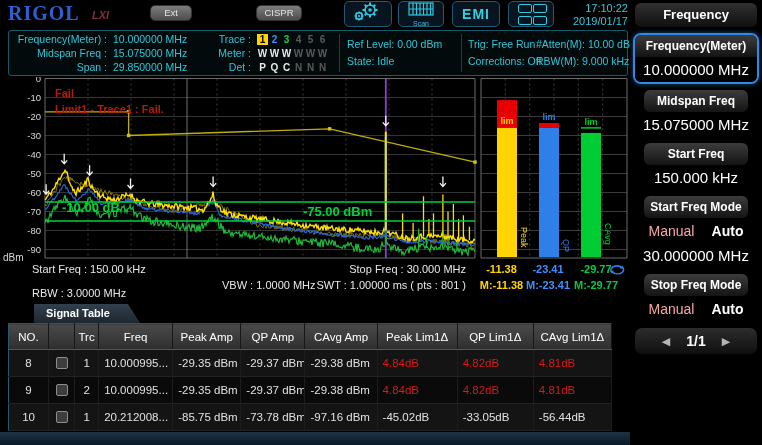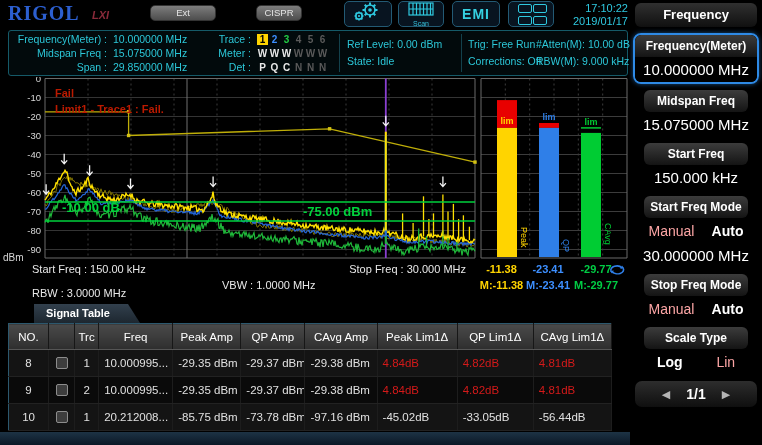--- a/index.html
+++ b/index.html
@@ -6,21 +6,21 @@
   #screen{position:relative;width:762px;height:445px;background:#000;overflow:hidden;
           font-family:"Liberation Sans","DejaVu Sans",sans-serif;color:#ddd;}
   
   #topbar{position:absolute;left:0;top:0;width:630px;height:29px;}
   #logo{position:absolute;left:8px;top:2px;font-size:20px;font-weight:900;letter-spacing:1px;
         color:#2c5fd0;font-family:"Liberation Serif","DejaVu Serif",serif;}
   #lxi{position:absolute;left:92px;top:9px;font-size:11px;font-weight:bold;font-style:italic;color:#8a2a3a;}
   .pill{position:absolute;top:5px;height:16px;border:1px solid #333;border-radius:5px;
         background:linear-gradient(#7d7d7d,#4d4d4d);color:#e2e2e2;font-size:9.5px;line-height:14px;
         text-align:center;padding:0;}
-  #ext-btn{left:150px;width:66px;}
+  #ext-btn{left:150px;width:42px;}
   #cispr-btn{left:256px;width:46px;}
   .tb-btn{position:absolute;top:1px;height:26px;border:1px solid #235a74;border-radius:5px;
           background:#081420;display:flex;align-items:center;justify-content:center;box-sizing:border-box;}
   #gear-btn{left:344px;width:48px;}
   #scan-btn{left:398px;width:46px;flex-direction:column;gap:0;}
   #scan-btn .lbl{font-size:7px;color:#35c0d8;line-height:7px;}
   #emi-btn{left:452px;width:48px;font-size:14px;font-weight:bold;color:#35d0e0;letter-spacing:1px;}
   #win-btn{left:508px;width:46px;}
   .winicon{display:grid;grid-template-columns:12px 12px;grid-gap:3px;}
   .winicon div{width:12px;height:7px;border:1.5px solid #2fc9e0;border-radius:2px;}
@@ -270,20 +270,21 @@
       <line x1="581" y1="50.9" x2="601" y2="50.9" stroke="#00cc33" stroke-width="1.5"></line>
       <text x="591" y="47.9" text-anchor="middle" font-size="9" font-weight="bold" fill="#00cc33">lim</text>
       <text transform="rotate(90 605 146)" x="605" y="146" font-size="9" fill="#00cc33">CAvg</text>
     </svg>
 
   <div id="chart-footer">
     <div class="cf" style="left:32px;top:3px;">Start Freq : 150.00 kHz</div>
     <div class="cf" style="left:32px;top:19px;margin-top:8px;">RBW : 3.0000 MHz</div>
     <div class="cf" style="left:222px;top:19px;">VBW : 1.0000 MHz</div>
     <div class="cf" style="left:273px;top:3px;width:193px;text-align:right;">Stop Freq : 30.000 MHz</div>
+    <div class="cf" style="left:273px;top:19px;width:193px;text-align:right;">SWT : 1.00000 ms ( pts : 801 )</div>
   </div>
 
   <div id="meter-readings">
     <div class="mr-row">
       <span class="mr-peak">-11.38</span>
       <span class="mr-qp">-23.41</span>
       <span class="mr-cavg">-29.77</span>
     </div>
     <div class="mr-row">
       <span class="mr-peak">M:-11.38</span>
@@ -411,27 +412,20 @@
     </div>
 
     <div>
       <div class="sb-lab">Stop Freq Mode</div>
       <div class="sb-opts">
         <span class="opt opt-off">Manual</span>
         <span class="opt opt-on">Auto</span>
       </div>
     </div>
 
-    <div>
-      <div class="sb-lab">Scale Type</div>
-      <div class="sb-opts">
-        <span class="opt opt-on">Log</span>
-        <span class="opt opt-off">Lin</span>
-      </div>
-    </div>
 
     <div class="sb-page">
       <span class="pg-arrow">◀</span>
       <span class="pg-num">1/1</span>
       <span class="pg-arrow">▶</span>
     </div>
   </div>
 </div>
 
 </body></html>

